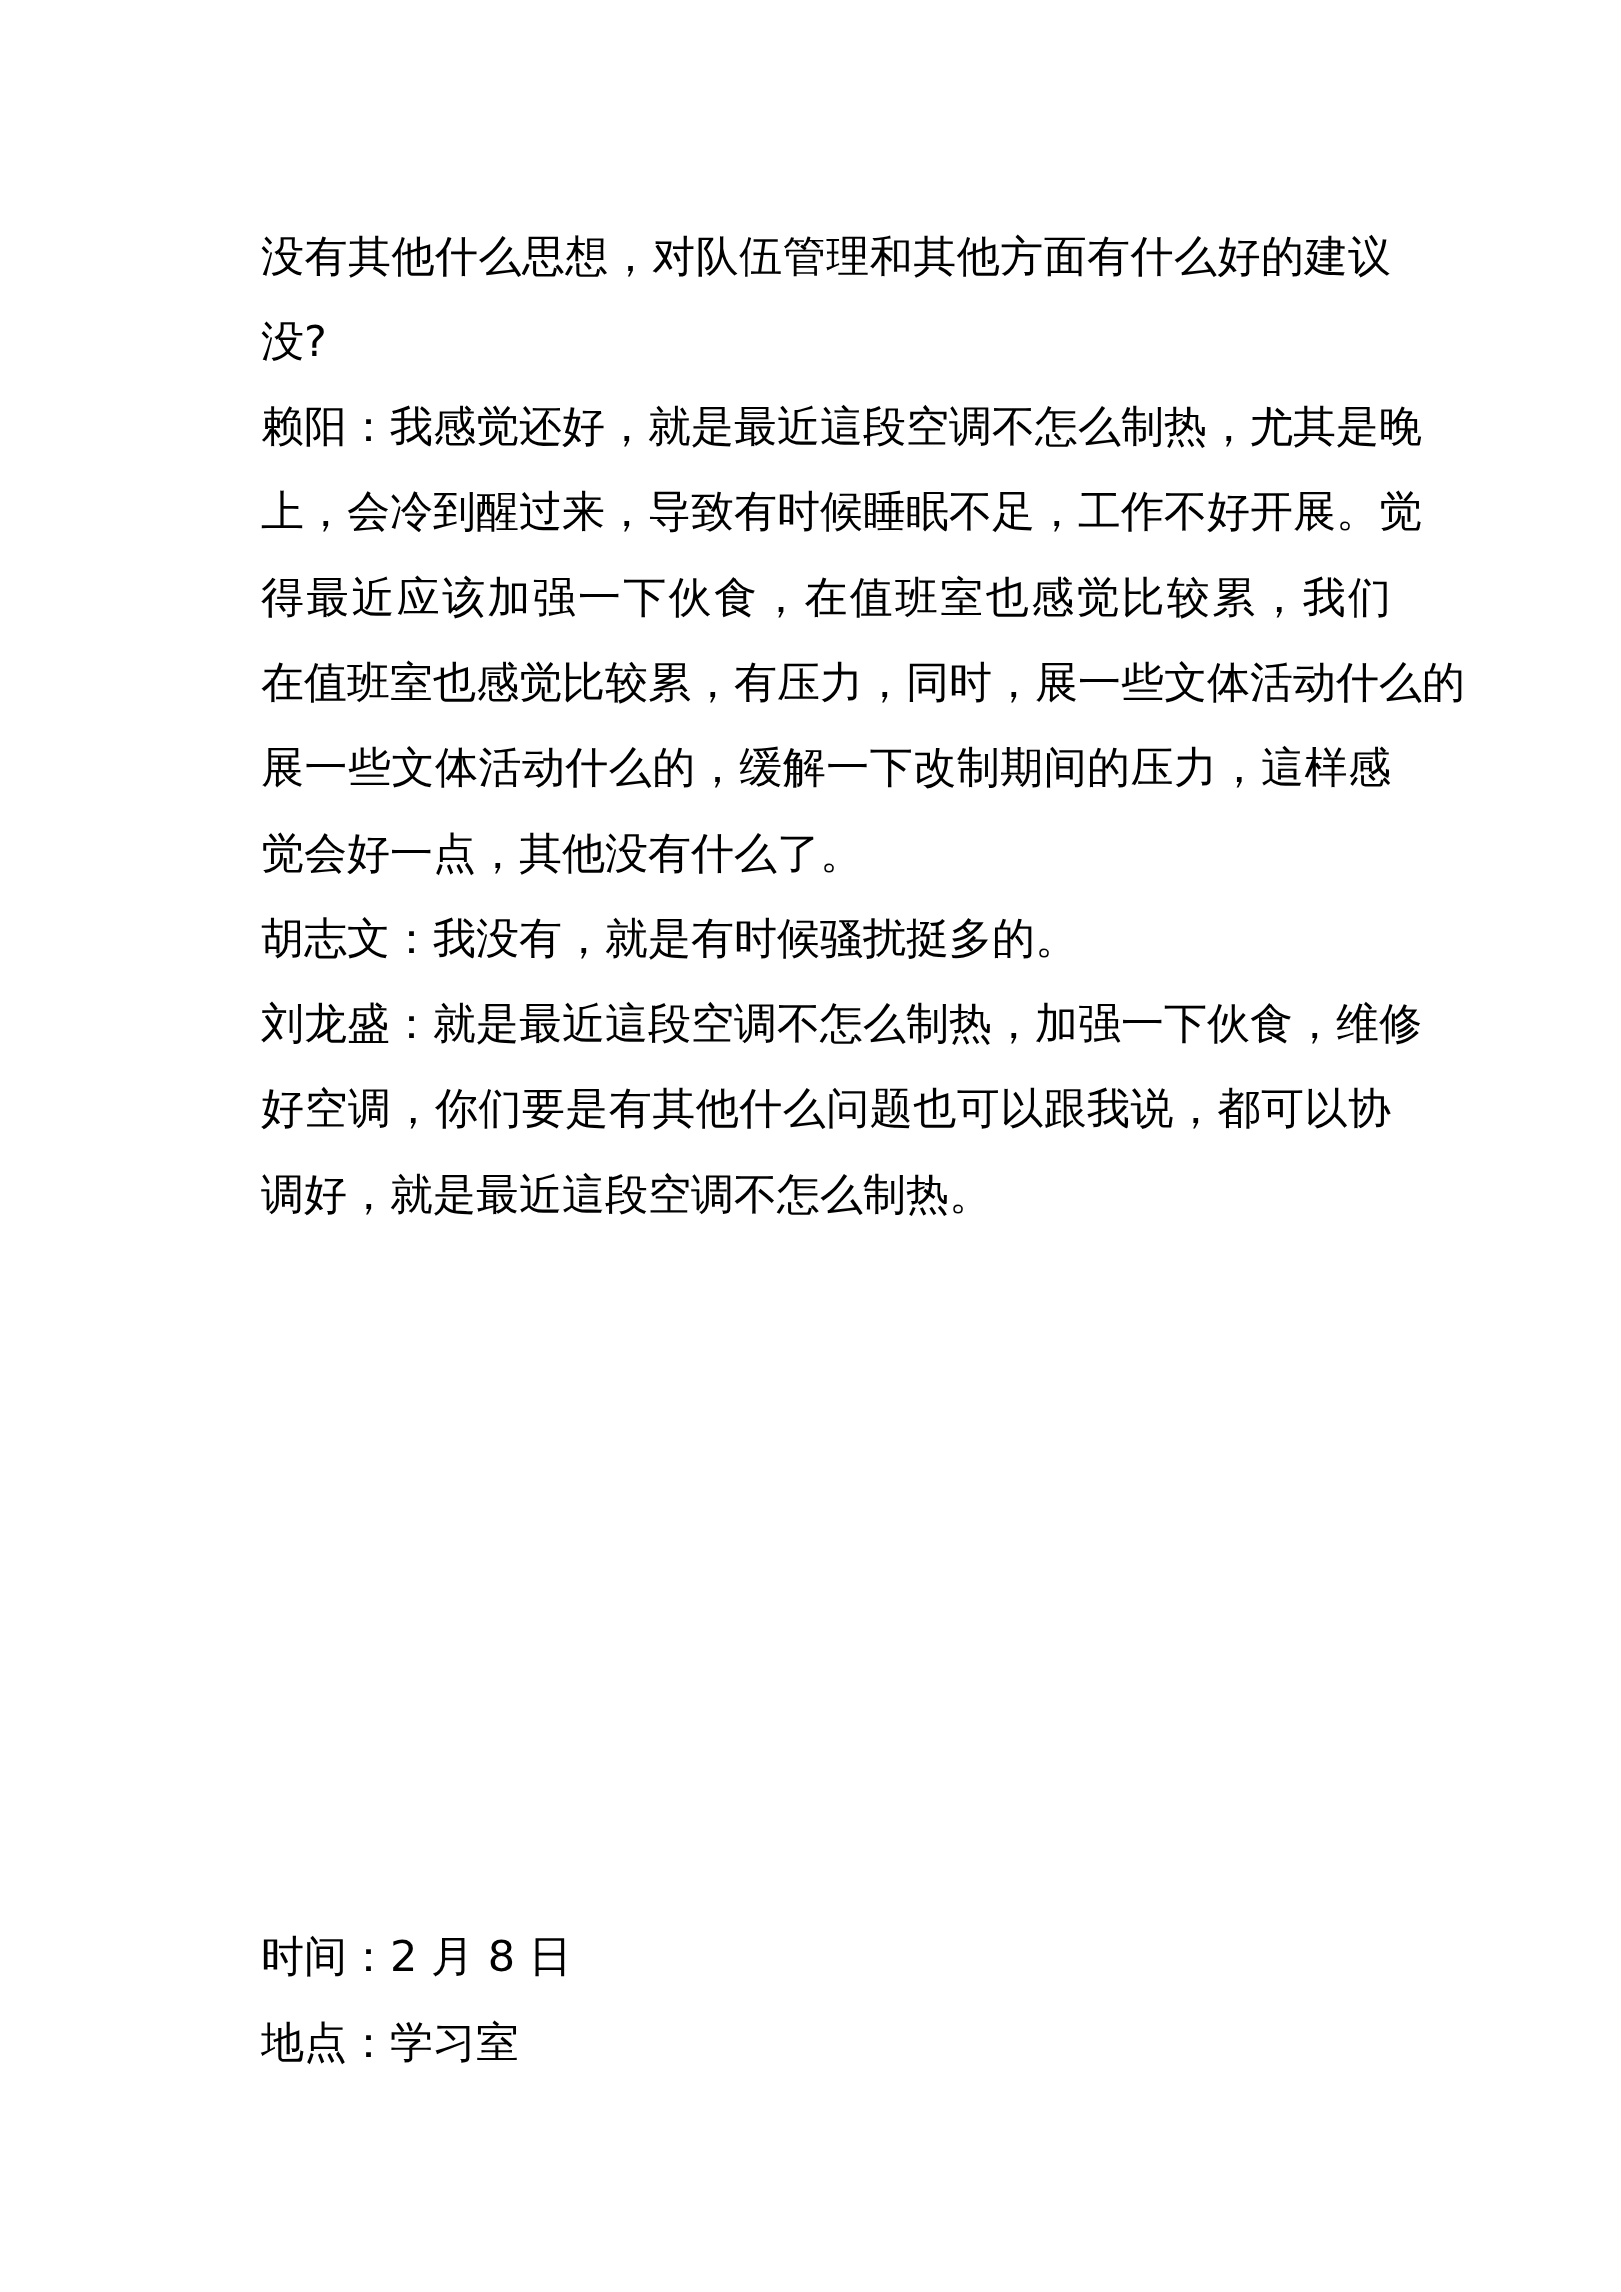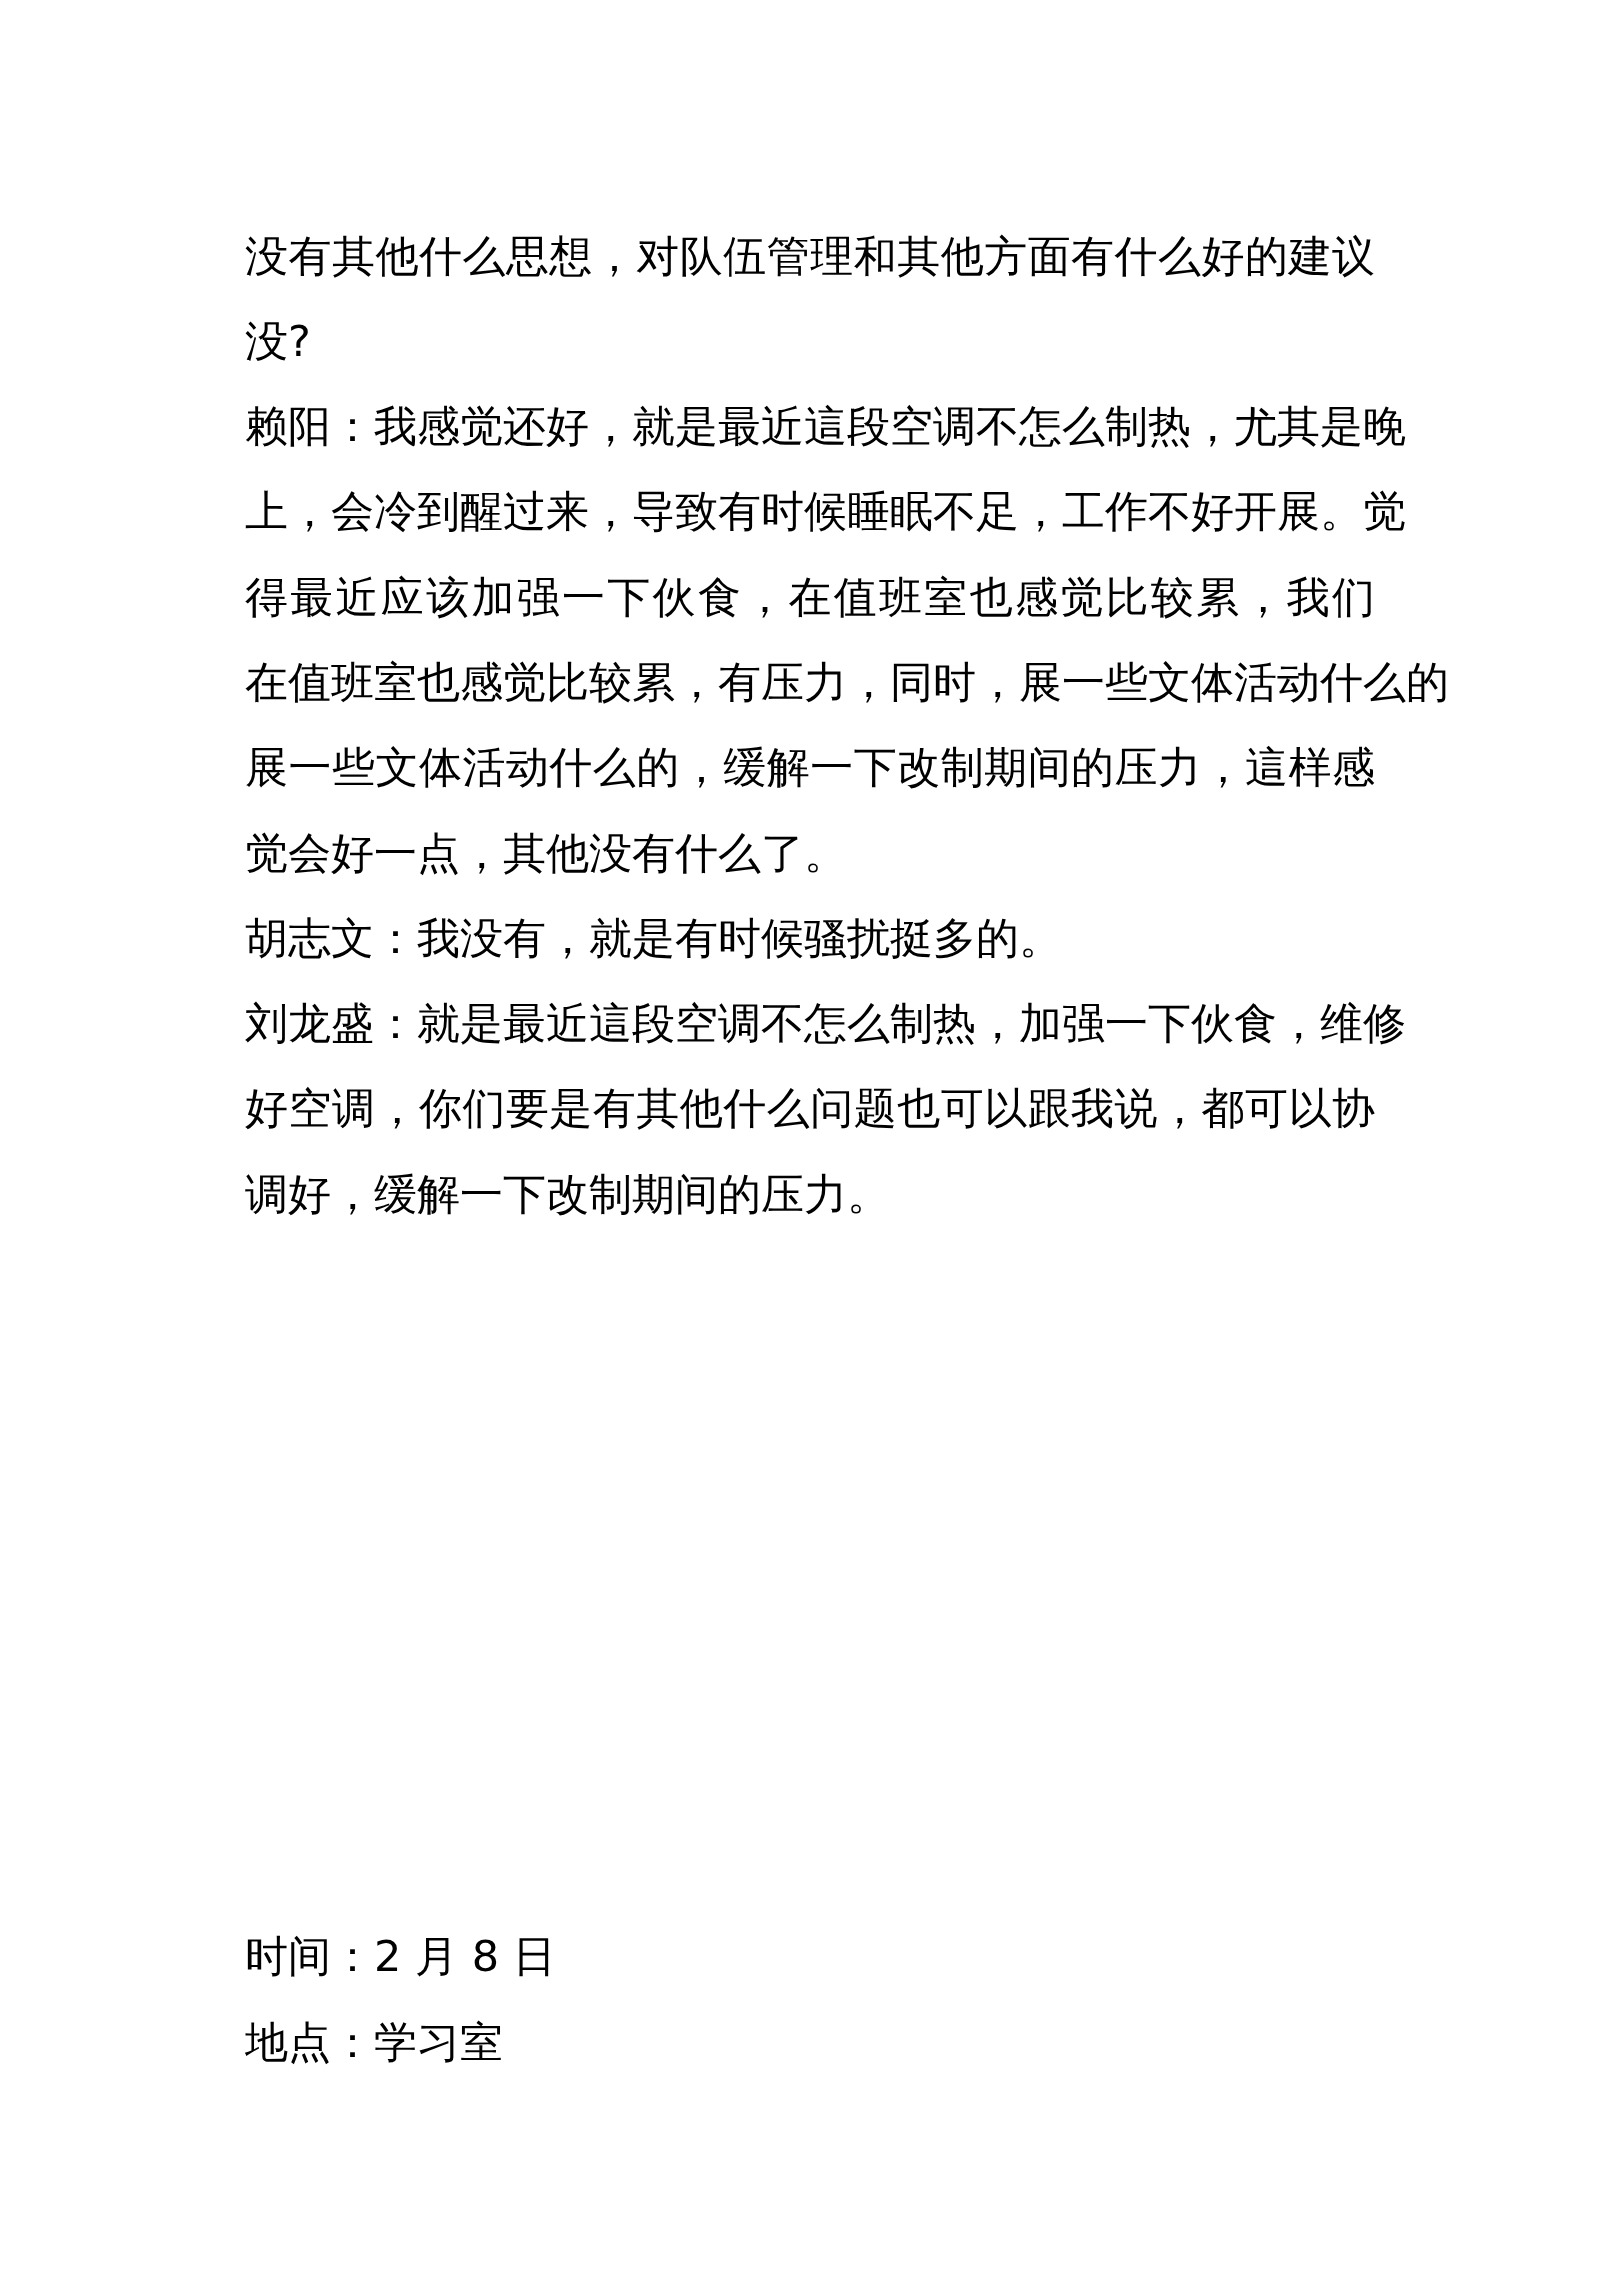--- a/index.html
+++ b/index.html
@@ -1,36 +1,36 @@
 <!DOCTYPE html>
 <html><head>
 <meta charset="utf-8">
 <style>
   html, body { margin:0; padding:0; background:#ffffff; }
   body { width:1621px; height:2293px; position:relative; overflow:hidden;
          font-family: "DejaVu Sans", "Liberation Sans", sans-serif; color:#000; }
   .page { position:absolute; left:0; top:0; width:1621px; height:2293px; background:#fff; }
-  .line { position:absolute; left:245px; width:1130px; height:85px; line-height:85px;
+  .line { position:absolute; left:261px; width:1130px; height:85px; line-height:85px;
           font-size:43px; white-space:nowrap; overflow:visible; }
   .line.full { text-align:justify; text-align-last:justify; }
   .line.part { text-align:left; }
 </style>
 </head>
 <body>
 
 <div class="page">
   <div class="line full" style="top:214px">没有其他什么思想，对队伍管理和其他方面有什么好的建议</div>
   <div class="line part" style="top:299px">没?</div>
   <div class="line full" style="top:384px">赖阳：我感觉还好，就是最近這段空调不怎么制热，尤其是晚</div>
   <div class="line full" style="top:469px">上，会冷到醒过来，导致有时候睡眠不足，工作不好开展。觉</div>
   <div class="line full" style="top:555px">得最近应该加强一下伙食，在值班室也感觉比较累，我们</div>
   <div class="line full" style="top:640px">在值班室也感觉比较累，有压力，同时，展一些文体活动什么的</div>
   <div class="line full" style="top:725px">展一些文体活动什么的，缓解一下改制期间的压力，這样感</div>
   <div class="line part" style="top:811px">觉会好一点，其他没有什么了。</div>
   <div class="line part" style="top:896px">胡志文：我没有，就是有时候骚扰挺多的。</div>
   <div class="line full" style="top:981px">刘龙盛：就是最近這段空调不怎么制热，加强一下伙食，维修</div>
   <div class="line full" style="top:1066px">好空调，你们要是有其他什么问题也可以跟我说，都可以协</div>
-  <div class="line part" style="top:1152px">调好，缓解一下改制期间的压力。</div>
+  <div class="line part" style="top:1152px">调好，就是最近這段空调不怎么制热。</div>
 
   <div class="line part" style="top:1914px">时间：2 月 8 日</div>
   <div class="line part" style="top:2000px">地点：学习室</div>
 </div>
 
 
 </body></html>

